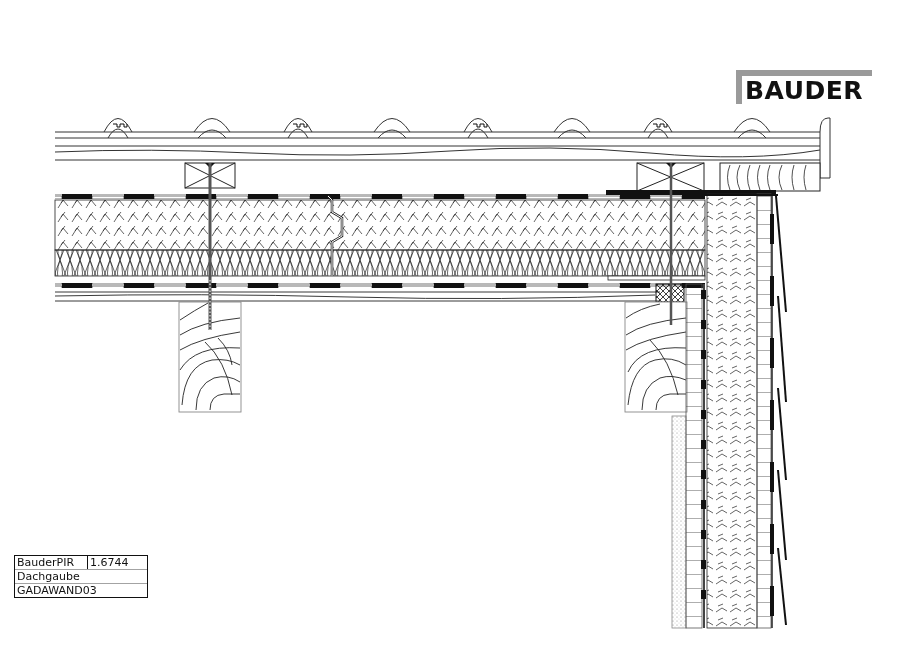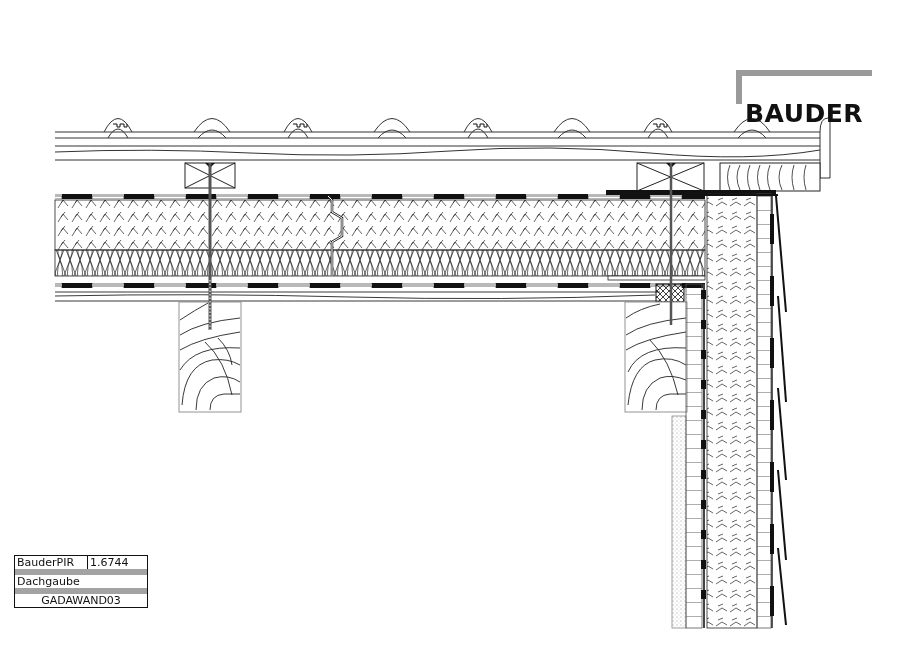--- a/index.html
+++ b/index.html
@@ -1,27 +1,27 @@
 <!DOCTYPE html>
 <html><head>
 <meta charset="utf-8">
 <style>
   html,body{margin:0;padding:0;background:#fff;}
   body{width:920px;height:650px;position:relative;overflow:hidden;font-family:"DejaVu Sans",sans-serif;}
   #drawing{position:absolute;left:0;top:0;}
   .logo{position:absolute;left:736px;top:70px;width:138px;height:36px;}
   .logo .bar-top{position:absolute;left:0;top:0;width:136px;height:6px;background:#9a9a9a;}
   .logo .bar-left{position:absolute;left:0;top:0;width:6px;height:34px;background:#9a9a9a;}
-  .logo .text{position:absolute;left:9px;top:7px;font-family:"DejaVu Sans",sans-serif;font-weight:bold;font-size:25px;letter-spacing:0.5px;color:#111;line-height:28px;margin-top:23px;}
+  .logo .text{position:absolute;left:9px;top:7px;font-family:"DejaVu Sans",sans-serif;font-weight:bold;font-size:25px;letter-spacing:0.5px;color:#111;line-height:28px;}
   .titleblock{position:absolute;left:14px;top:555px;width:132px;border:1.5px solid #111;font-family:"DejaVu Sans",sans-serif;font-size:11px;color:#111;}
-  .tb-row{display:flex;border-bottom:6px solid #a3a3a3;height:13px;line-height:13px;}
+  .tb-row{display:flex;border-bottom:1px solid #a3a3a3;height:13px;line-height:13px;}
   .tb-row:last-child{border-bottom:none;}
   .tb-cell{padding:0 2px;white-space:nowrap;}
   .tb-cell.sep{border-right:1px solid #111;width:68px;}
-  .tb-cell.center{flex:1;text-align:center;}
+  .tb-cell.center{flex:1;text-align:left;}
 </style>
 </head>
 <body>
 
 <svg id="drawing" width="920" height="650" viewBox="0 0 920 650" xmlns="http://www.w3.org/2000/svg">
   <defs>
     <pattern id="pirPattern" x="0" y="0" width="14" height="14" patternUnits="userSpaceOnUse">
       <path d="M2 12 L7 4 L12 10 M5 7 L9 2" stroke="#222" stroke-width="0.7" fill="none"></path>
     </pattern>
     <pattern id="woolPattern" x="0" y="0" width="10" height="26" patternUnits="userSpaceOnUse">

